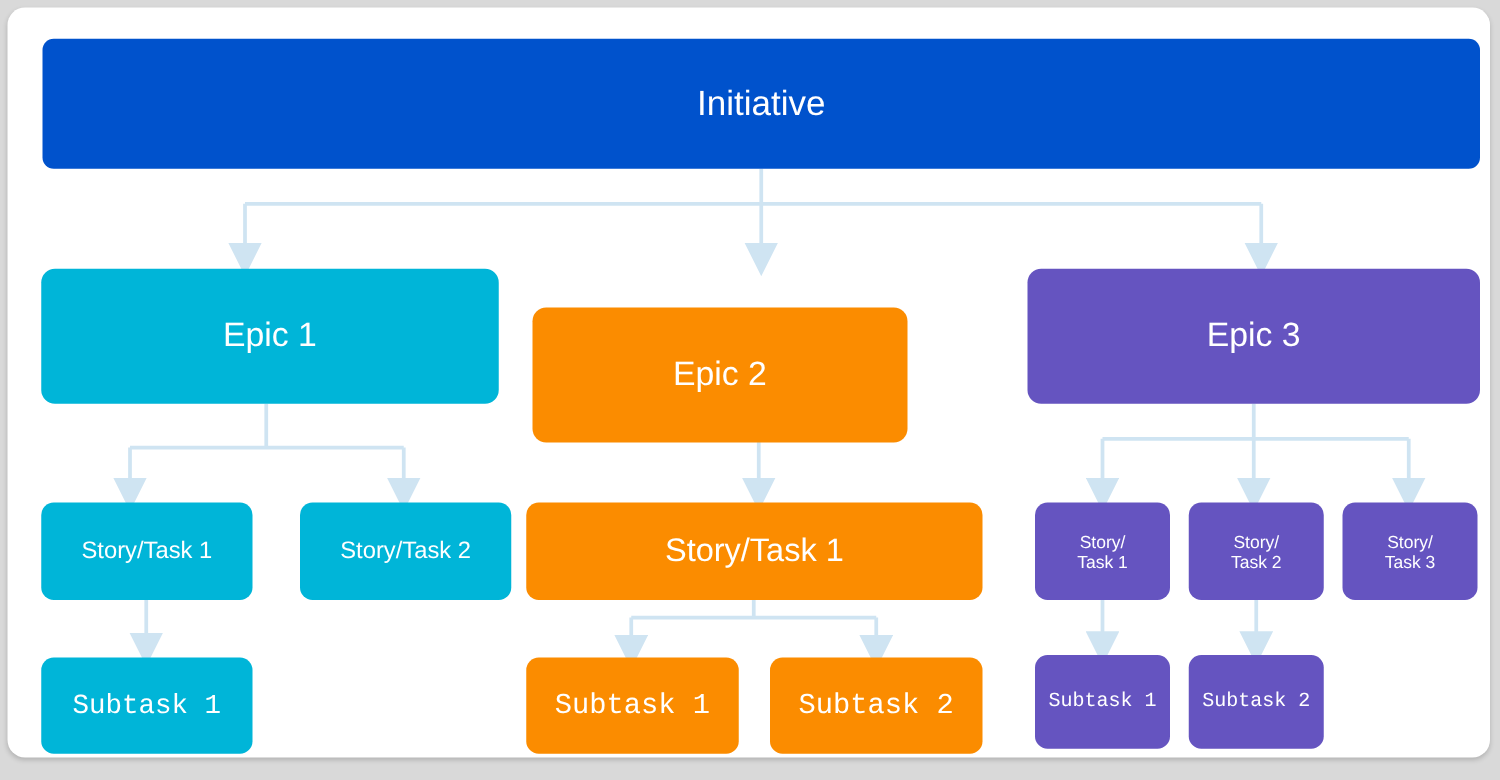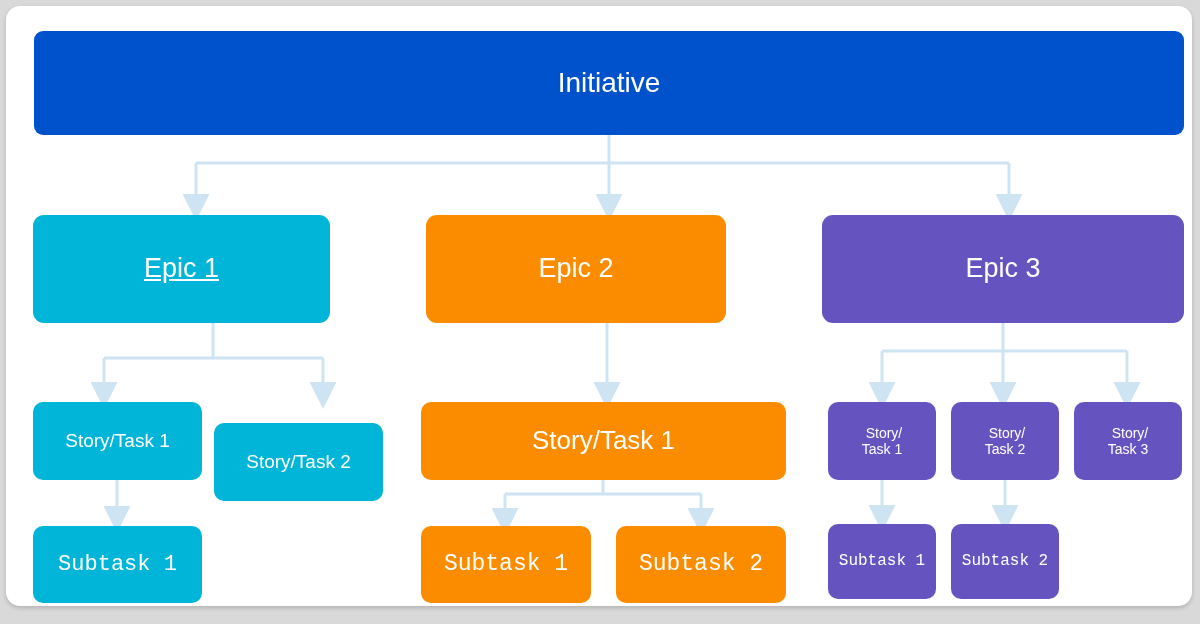--- a/index.html
+++ b/index.html
@@ -34,54 +34,54 @@
     left: 0; top: 0;
     width: 1200px;
     height: 624px;
     pointer-events: none;
   }
   .node {
     position: absolute;
     display: flex;
     align-items: center;
     justify-content: center;
-    text-align: right;
+    text-align: center;
     color: #ffffff;
     box-sizing: border-box;
     line-height: 1.15;
     white-space: pre-line;
     user-select: none;
   }
   
   .n-initiative {
     left: 28px;  top: 25px;
     width: 1150px; height: 104px;
     border-radius: 9px;
     font-size: 28px;
   }
   
   .n-epic {
     top: 209px;
     height: 108px;
     border-radius: 11px;
     font-size: 27px;
   }
-  .n-epic1 { left: 27px;  width: 297px; text-decoration: underline; }
-  .n-epic2 { left: 420px; width: 300px; }
+  .n-epic1 { left: 27px;  width: 366px; }
+  .n-epic2 { left: 420px; width: 300px; margin-top: 31px; }
   .n-epic3 { left: 816px; width: 362px; }
 
   
   .n-story { border-radius: 10px; }
 
   .n-story-cyan {
     top: 396px; height: 78px;
     width: 169px; font-size: 19px;
   }
   .n-story-cyan.s1 { left: 27px; }
-  .n-story-cyan.s2 { left: 208px; margin-top: 21px; }
+  .n-story-cyan.s2 { left: 234px; }
 
   .n-story-orange {
     top: 396px; left: 415px;
     width: 365px; height: 78px;
     font-size: 26px;
   }
 
   .n-story-purple {
     top: 396px; height: 78px;
     width: 108px; font-size: 14px;

